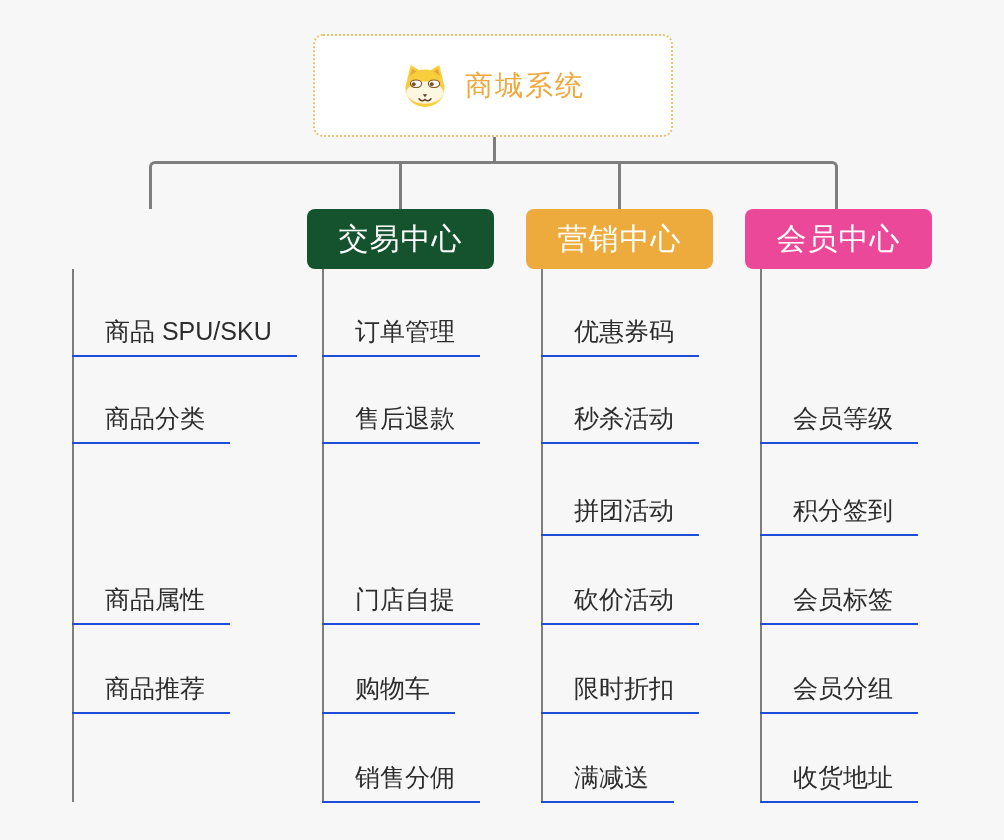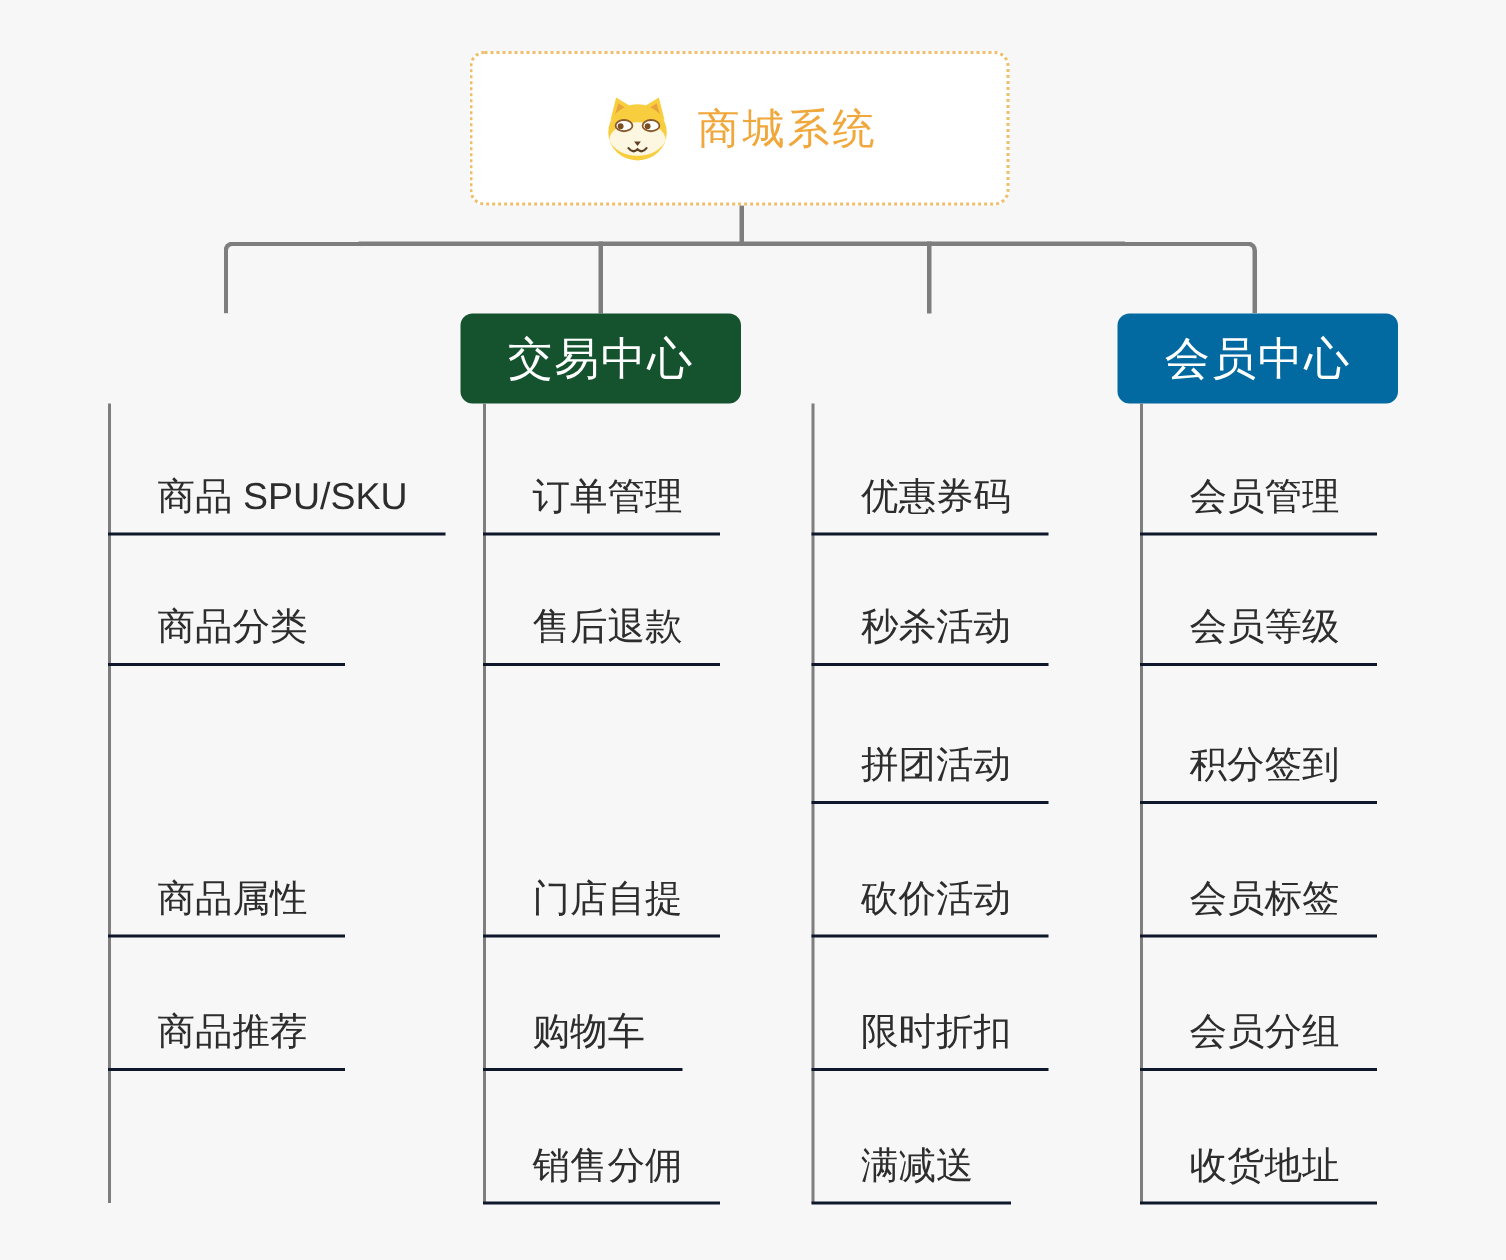--- a/index.html
+++ b/index.html
@@ -21,26 +21,26 @@
   .elbow-right{left:748px;top:161px;width:90px;height:48px;
     border-right:3px solid #7E7E7E;border-top:3px solid #7E7E7E;border-top-right-radius:6px;}
 
   
   .branch{position:absolute;top:209px;width:187px;height:60px;border-radius:8px;
     display:flex;align-items:center;justify-content:center;
     color:#FFFFFF;font-size:30px;letter-spacing:1px;white-space:nowrap;}
   .branch-1{left:57px;background:#4A8CEA;}
   .branch-2{left:307px;background:#14532d;}
   .branch-3{left:526px;background:#EDAB3D;}
-  .branch-4{left:745px;background:#0369a1;text-align:center;}
+  .branch-4{left:745px;background:#ec4899;text-align:center;}
 
   
   .child-line{position:absolute;top:269px;width:2px;height:533px;background:#7E7E7E;}
   .leaf{position:absolute;font-size:25px;color:#2D2D2D;line-height:33px;
-    padding:0 25px 7px 33px;border-bottom:2px solid #0f172a;white-space:nowrap;}
+    padding:0 25px 7px 33px;border-bottom:2px solid #1d4ed8;white-space:nowrap;}
 
   .r0{top:315px}.r1{top:402px}.r2{top:494px}.r3{top:583px}.r4{top:672px}.r5{top:761px}
   .c0{left:72px}.c1{left:322px}.c2{left:541px}.c3{left:760px}
 </style>
 </head>
 <body>
 
 <div class="canvas">
 
   <div class="conn" style="left:493px;top:137px;width:3px;height:26px;"></div>
@@ -64,20 +64,23 @@
       <circle cx="41" cy="27.5" r="2.6" fill="#7A4E1F"></circle>
       <path d="M29,41 h6 l-3,4 Z" fill="#5B4026"></path>
       <path d="M24,47 q4,5 8,1 q4,4 8,-1" fill="none" stroke="#5B4026" stroke-width="2" stroke-linecap="round"></path>
     </svg>
     <span class="root-label">商城系统</span>
   </div>
 
   <div class="branch branch-2">
     <span>交易中心</span>
   </div>
+  <div class="branch branch-3">
+    <span>营销中心</span>
+  </div>
   <div class="branch branch-4">
     <span>会员中心</span>
   </div>
 
   <div class="child-line" style="left:72px;"></div>
   <div class="child-line" style="left:322px;"></div>
   <div class="child-line" style="left:541px;"></div>
   <div class="child-line" style="left:760px;"></div>
 
   <div class="leaf c0 r0">商品 SPU/SKU</div>
@@ -91,20 +94,19 @@
   <div class="leaf c1 r4">购物车</div>
   <div class="leaf c1 r5">销售分佣</div>
 
   <div class="leaf c2 r0">优惠券码</div>
   <div class="leaf c2 r1">秒杀活动</div>
   <div class="leaf c2 r2">拼团活动</div>
   <div class="leaf c2 r3">砍价活动</div>
   <div class="leaf c2 r4">限时折扣</div>
   <div class="leaf c2 r5">满减送</div>
 
-  <div class="leaf c3 r0">会员管理</div>
   <div class="leaf c3 r1">会员等级</div>
   <div class="leaf c3 r2">积分签到</div>
   <div class="leaf c3 r3">会员标签</div>
   <div class="leaf c3 r4">会员分组</div>
   <div class="leaf c3 r5">收货地址</div>
 
 </div>
 
 </body></html>

